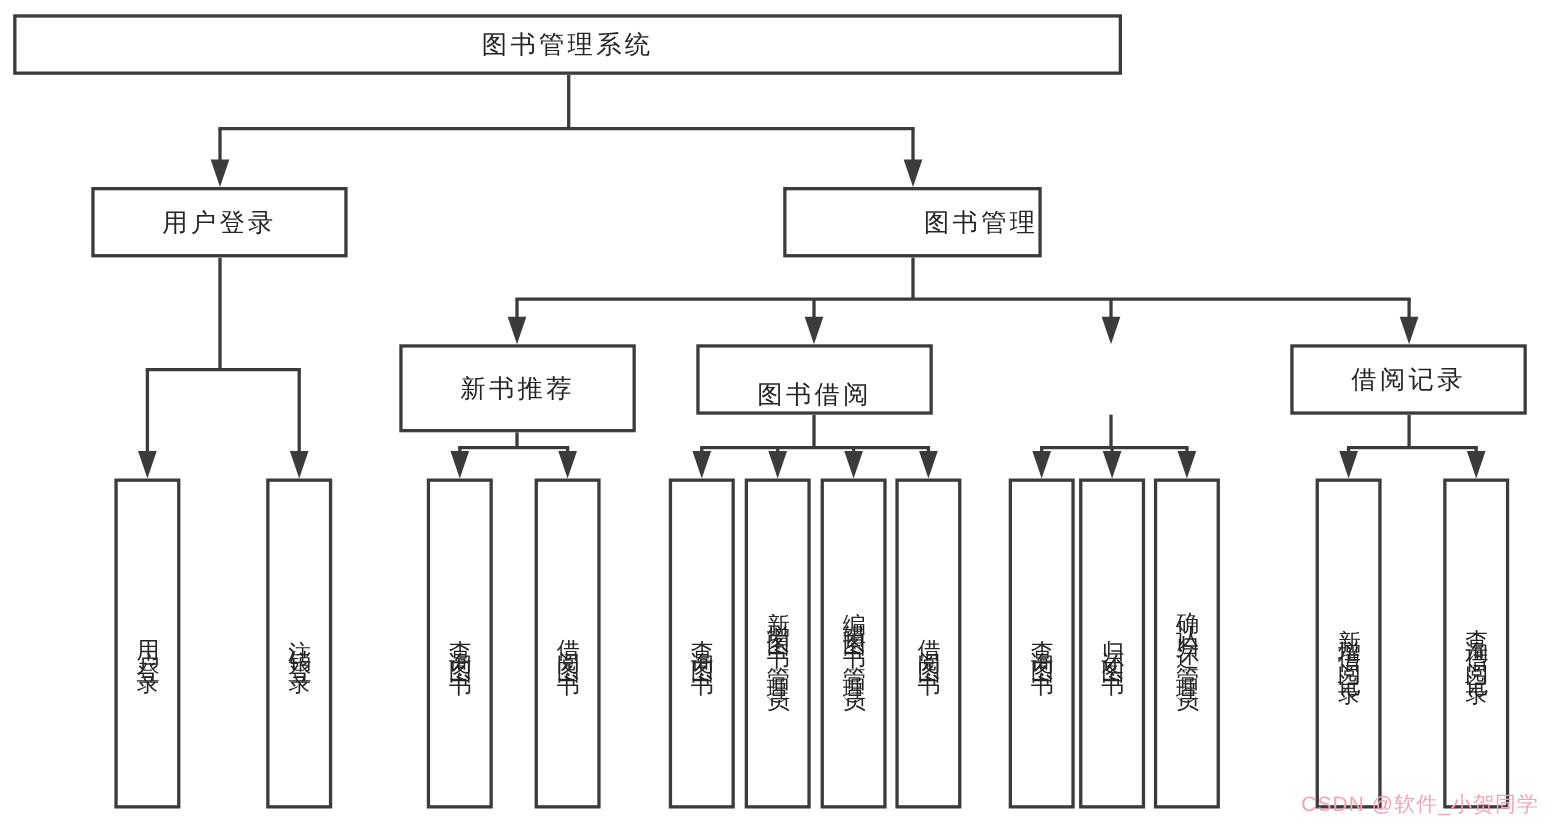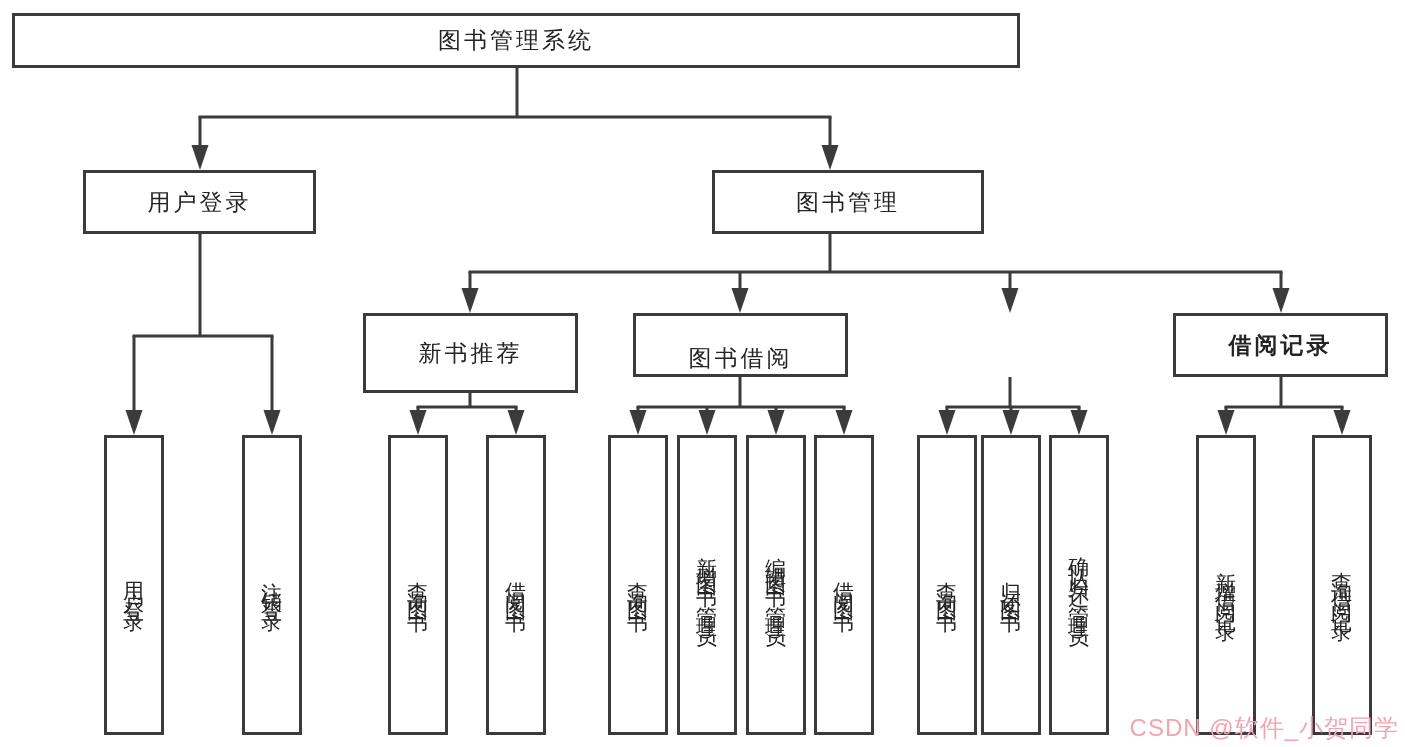--- a/index.html
+++ b/index.html
@@ -40,21 +40,21 @@
     text-orientation:mixed;
     font-size:21px;
     letter-spacing:10px;
     line-height:1.1;
     color:var(--text);
     white-space:nowrap;
   }
   .watermark{
     position:absolute;
     right:6px;bottom:3px;
-    font-size:24px;
+    font-size:19px;
     color:var(--watermark);
     letter-spacing:1px;
     z-index:10;
     white-space:nowrap;
   }
 </style>
 </head>
 <body>
 
 <div class="canvas">
@@ -114,31 +114,31 @@
       <polygon points="1333.5,410 1350.5,410 1342,435" fill="#3b3b3b"></polygon>
     </svg>
 
   <div class="hbox" style="left:12px;top:13px;width:1008px;height:55px;">
     <span>图书管理系统</span>
   </div>
 
   <div class="hbox" style="left:83px;top:170px;width:233px;height:64px;">
     <span>用户登录</span>
   </div>
-  <div class="hbox" style="left:712px;top:170px;width:272px;height:64px;">
+  <div class="hbox" style="left:712px;top:170px;width:235px;height:64px;justify-content:flex-end;">
     <span>图书管理</span>
   </div>
 
   <div class="hbox" style="left:363px;top:313px;width:215px;height:80px;">
     <span>新书推荐</span>
   </div>
   <div class="hbox" style="left:633px;top:313px;width:215px;height:64px;align-items:flex-end;">
     <span>图书借阅</span>
   </div>
-  <div class="hbox" style="left:1173px;top:313px;width:215px;height:64px;font-weight:bold;">
+  <div class="hbox" style="left:1173px;top:313px;width:215px;height:64px;">
     <span>借阅记录</span>
   </div>
 
   <div class="vbox" style="left:104px;">
     <span class="vtext">用户登录</span>
   </div>
   <div class="vbox" style="left:242px;">
     <span class="vtext">注销登录</span>
   </div>
 

